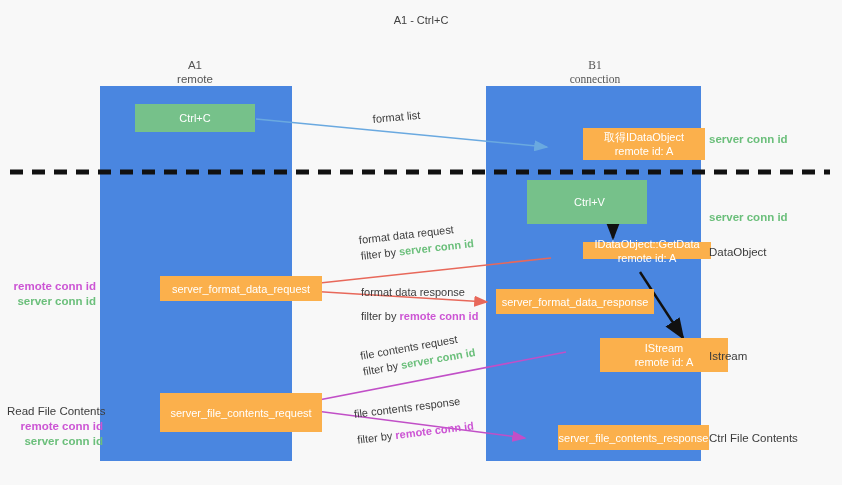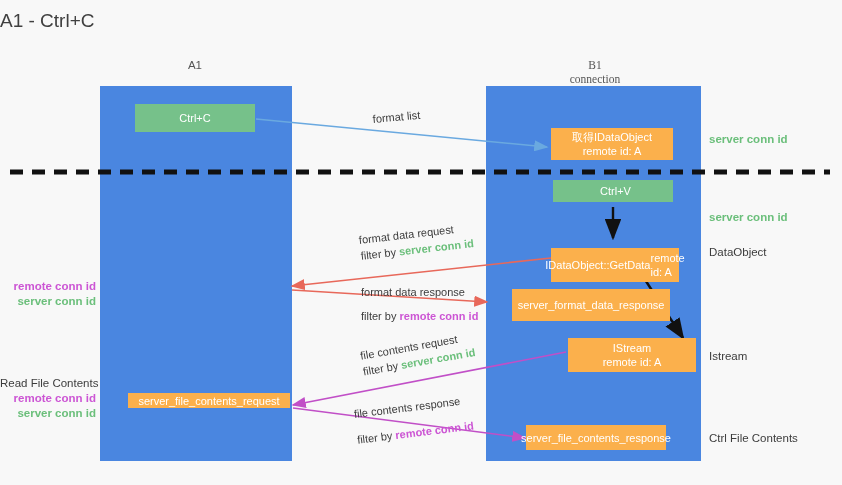--- a/index.html
+++ b/index.html
@@ -11,42 +11,42 @@
     overflow:hidden;
     position:relative;
   }
   #stage{position:absolute;left:0;top:0;width:842px;height:485px;}
 
   .svg-layer{position:absolute;left:0;top:0;width:842px;height:485px;pointer-events:none;}
 
   
   .title{
     position:absolute;left:0;top:10px;width:842px;
-    font-size:19px;line-height:21px;color:#404040;
+    text-align:center;font-size:11px;line-height:21px;color:#404040;
   }
 
   
   .lane-head{
     position:absolute;text-align:center;font-size:11.5px;line-height:14px;color:#555;
   }
 
   
   .lane{
     position:absolute;background:#4a86e0;
   }
 
   
   .box{
     position:absolute;box-sizing:border-box;
     display:flex;align-items:center;justify-content:center;
     text-align:left;color:#ffffff;font-size:11px;line-height:14px;
     padding:3px 6px;
   }
   .box.green{background:#76c18a;}
-  .box.orange{background:#fbb04c;}
+  .box.orange{background:#fbb04c;margin-left:32px;}
 
   
   .side-label{
     position:absolute;font-size:11.5px;line-height:15px;color:#3c3c3c;
     white-space:nowrap;
   }
   .conn-green{color:#6bbf7b;font-weight:bold;}
   .conn-magenta{color:#cc55d4;font-weight:bold;}
   .side-label.bold-green{color:#6bbf7b;font-weight:bold;}
 
@@ -67,20 +67,21 @@
 <body>
 
 <div id="stage">
 
   <div class="title">
     <div>A1 - Ctrl+C</div>
   </div>
 
   <div class="lane-head" style="left:130px;top:58px;width:130px;">
     <div>A1</div>
+    <div>remote</div>
   </div>
   <div class="lane-head" style="left:530px;top:58px;width:130px;font-family:Liberation Serif, serif;">
     <div>B1</div>
     <div>connection</div>
   </div>
 
   <div class="lane" style="left:100px;top:86px;width:192px;height:375px;"></div>
   <div class="lane" style="left:486px;top:86px;width:215px;height:375px;"></div>
 
   <svg class="svg-layer" viewBox="0 0 842 485">
@@ -116,51 +117,52 @@
     <path d="M293,408 L525,438" stroke="#c14fc7" stroke-width="1.6" fill="none" marker-end="url(#ah-magenta)"></path>
   </svg>
 
   <div class="box green" style="left:135px;top:104px;width:120px;height:28px;">Ctrl+C</div>
 
   <div class="box orange" style="left:551px;top:128px;width:122px;height:32px;flex-direction:column;">
     <span>取得IDataObject</span>
     <span>remote id: A</span>
   </div>
 
-  <div class="box green" style="left:553px;top:180px;width:120px;height:22px;padding-left:11px;">Ctrl+V</div>
+  <div class="box green" style="left:527px;top:180px;width:120px;height:44px;padding-left:11px;">Ctrl+V</div>
 
-  <div class="box orange" style="left:551px;top:248px;width:128px;height:34px;flex-direction:row;">
+  <div class="box orange" style="left:551px;top:242px;width:128px;height:17px;flex-direction:column;">
     <span>IDataObject::GetData</span>
     <span>remote id: A</span>
   </div>
 
+  <div class="box orange" style="left:128px;top:276px;width:162px;height:25px;">server_format_data_request</div>
 
-  <div class="box orange" style="left:512px;top:289px;width:158px;height:32px;">server_format_data_response</div>
+  <div class="box orange" style="left:464px;top:289px;width:158px;height:25px;">server_format_data_response</div>
 
   <div class="box orange" style="left:568px;top:338px;width:128px;height:34px;flex-direction:column;">
     <span>IStream</span>
     <span>remote id: A</span>
   </div>
 
-  <div class="box orange" style="left:128px;top:393px;width:162px;height:15px;">server_file_contents_request</div>
+  <div class="box orange" style="left:128px;top:393px;width:162px;height:39px;">server_file_contents_request</div>
 
-  <div class="box orange" style="left:526px;top:425px;width:140px;height:25px;">server_file_contents_response</div>
+  <div class="box orange" style="left:526px;top:425px;width:151px;height:25px;">server_file_contents_response</div>
 
   <div class="side-label bold-green" style="left:709px;top:132px;">server conn id</div>
   <div class="side-label bold-green" style="left:709px;top:210px;">server conn id</div>
   <div class="side-label" style="left:709px;top:245px;">DataObject</div>
   <div class="side-label" style="left:709px;top:349px;">Istream</div>
   <div class="side-label" style="left:709px;top:431px;">Ctrl File Contents</div>
 
   <div class="left-label" style="left:0px;top:279px;width:96px;">
     <div class="conn-magenta">remote conn id</div>
     <div class="conn-green">server conn id</div>
   </div>
 
-  <div class="left-label" style="left:0px;top:376px;width:96px;">
+  <div class="left-label" style="left:0px;top:404px;width:96px;padding-left:7px;">
     <div style="color:#3c3c3c;">Read File Contents</div>
     <div class="conn-magenta">remote conn id</div>
     <div class="conn-green">server conn id</div>
   </div>
 
   <div class="annot" style="left:372px;top:111px;transform:rotate(-5.2deg);transform-origin:left top;">format list</div>
 
   <div class="annot rot" style="left:358px;top:232px;transform:rotate(-6.5deg);">
     <div>format data request</div>
     <div><span>filter by </span><span class="conn-green">server conn id</span></div>

